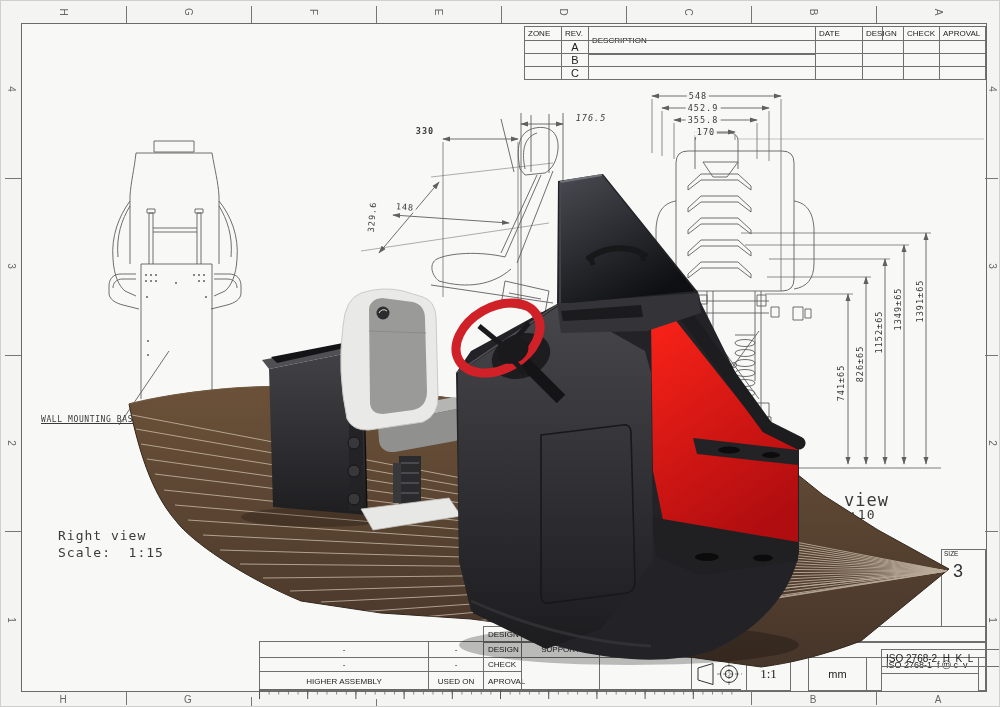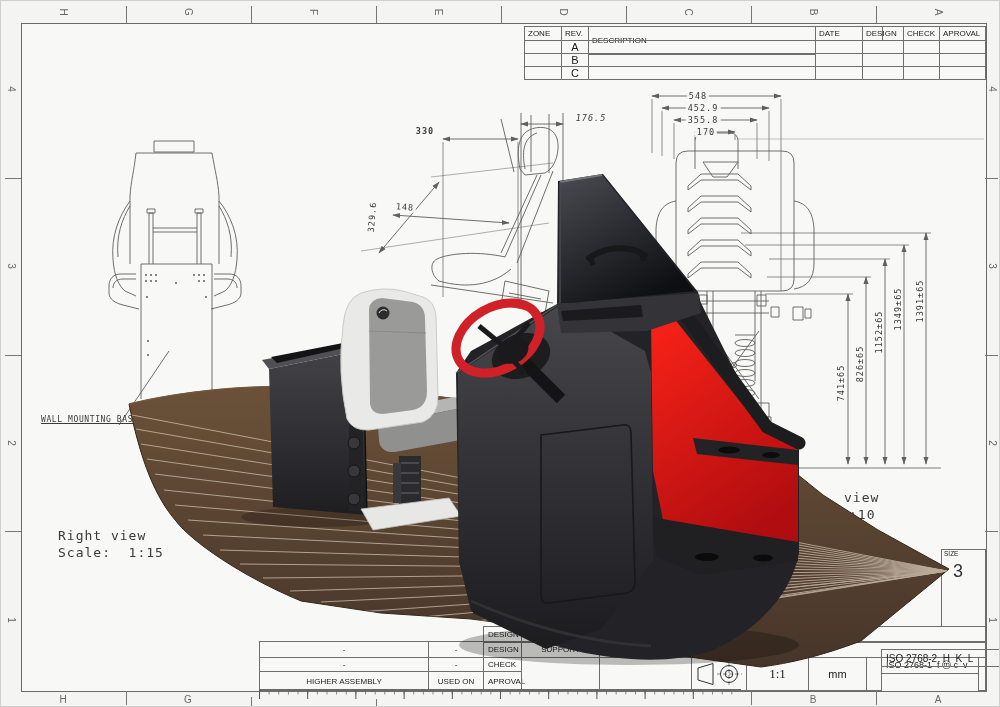--- a/index.html
+++ b/index.html
@@ -241,21 +241,21 @@
     <div class="cell" style="left:690px;top:656px;width:56px;height:34px;">
       <svg width="52" height="30" viewBox="0 0 52 30">
         <g stroke="#333" stroke-width="1" fill="none">
           <path d="M5,9 L20,4.5 L20,25.5 L5,21 Z"></path>
           <circle cx="36" cy="15" r="8.5"></circle>
             <circle cx="36" cy="15" r="3.8"></circle>
           <path d="M24,15 H49 M36,4 V26" stroke-width="0.6" stroke-dasharray="4,2"></path>
         </g>
       </svg>
     </div>
-    <div class="cell" style="left:745px;top:656px;width:63px;height:34px;font-family:'Liberation Serif',serif;font-size:13px;">1:1</div>
+    <div class="cell" style="left:745px;top:656px;width:45px;height:34px;font-family:'Liberation Serif',serif;font-size:13px;">1:1</div>
     <div class="cell" style="left:807px;top:656px;width:59px;height:34px;font-size:11px;">mm</div>
     <div class="cell" style="left:865px;top:656px;width:16px;height:34px;"></div>
     <div class="cell left" style="left:880px;top:656px;width:98px;height:17px;font-size:9px;">ISO 2768-1  f ⓜ c  v</div>
     <div class="cell left" style="left:880px;top:648px;width:120px;height:18px;font-size:10px;">ISO 2768-2  H  K  L</div>
     <div class="cell" style="left:977px;top:656px;width:8px;height:34px;"></div>
 
     <div class="cell" style="left:940px;top:548px;width:45px;height:78px;"></div>
     <div class="abs" style="left:943px;top:549px;font-size:6.5px;color:#222;">SIZE</div>
     <div class="abs" style="left:952px;top:560px;font-size:18px;color:#333;">3</div>
 
@@ -267,21 +267,21 @@
         <pattern id="tk2" width="48.2" height="12" patternUnits="userSpaceOnUse">
             <line x1="0.5" y1="1" x2="0.5" y2="10" stroke="#555" stroke-width="1"></line>
           </pattern>
       </defs>
       <line x1="0" y1="0.5" x2="482" y2="0.5" stroke="#666" stroke-width="1"></line>
       <rect x="0" y="0" width="482" height="12" fill="url(#tk1)"></rect>
       <rect x="0" y="0" width="482" height="12" fill="url(#tk2)"></rect>
     </svg>
   </div>
 
-  <div class="abs mono" style="left:843px;top:489px;font-size:13px;letter-spacing:1px;">view</div>
+  <div class="abs mono" style="left:843px;top:489px;font-size:17px;letter-spacing:1px;">view</div>
   <div class="abs mono" style="left:848px;top:506px;font-size:13px;letter-spacing:1px;">:10</div>
 
   <svg class="abs" style="left:0;top:0;" width="1000" height="707" viewBox="0 0 1000 707">
     <defs>
       <linearGradient id="gDeck" x1="0" y1="0" x2="0" y2="1">
         <stop offset="0" style="stop-color:var(--deck-top,#6b5138)"></stop>
         <stop offset="1" style="stop-color:var(--deck-bottom,#46352a)"></stop>
       </linearGradient>
       <linearGradient id="gBody" x1="0" y1="0" x2="0" y2="1">
         <stop offset="0" stop-color="#46464b"></stop>

